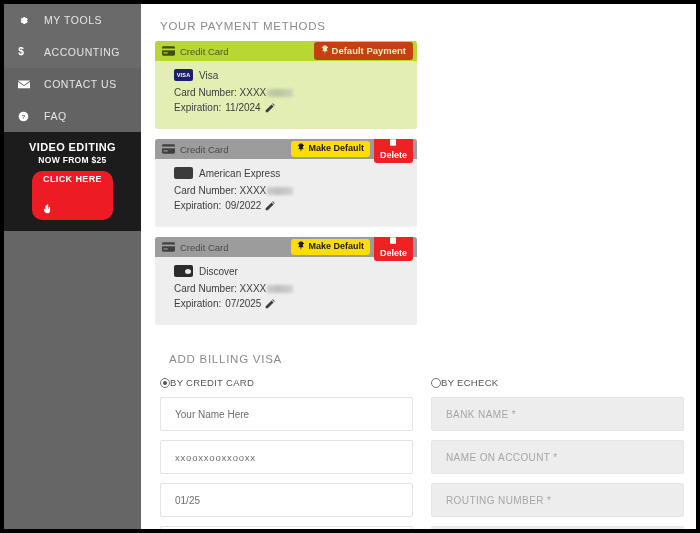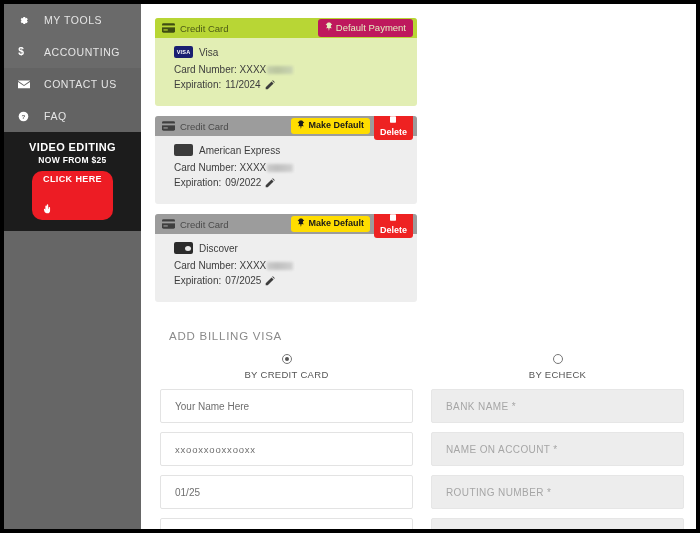--- a/index.html
+++ b/index.html
@@ -165,23 +165,23 @@
     gap: 3px;
     font-size: 9px;
     font-weight: bold;
     border-radius: 3px;
     padding: 2px 6px 3px;
     cursor: pointer;
     white-space: nowrap;
     line-height: 1;
   }
   .btn-default-payment {
-    background: #be185d;
+    background: #c2410c;
     color: #e4efc0;
-    font-weight: normal;
+    font-weight: bold;
     font-size: 9.5px;
     padding: 3px 7px 4px;
   }
   .btn-make-default { background: #ffdd00; color: #1a1a1a; }
   .btn-delete { background: #ee2222; color: #ffffff; margin-left: 4px; flex-direction: column; }
 
   
   .billing {
     margin-top: 28px;
     padding-left: 5px;
@@ -191,27 +191,25 @@
     font-size: 11.5px;
     letter-spacing: .75px;
     margin-bottom: 12px;
     padding-left: 9px;
   }
   .form-cols { display: flex; gap: 18px; }
   .col { flex: 1; min-width: 0; }
   .radio-row {
     display: flex;
     align-items: center;
-    gap: 5px;
     margin-bottom: 9px;
     font-size: 9.5px;
     color: #555555;
     letter-spacing: .3px;
     cursor: pointer;
-    flex-direction: column;
   }
   .radio {
     width: 10px; height: 10px;
     border: 1px solid #777;
     border-radius: 50%;
     background: #fff;
     position: relative;
     flex: 0 0 10px;
   }
   .radio.checked::after {
@@ -329,20 +327,21 @@
             </svg>
         </span>
       </div>
     </div>
 
     <div class="sidebar-filler"></div>
   </aside>
 
   <main class="main">
 
+    <div class="section-title">YOUR PAYMENT METHODS</div>
 
     <div class="cards">
 
       <div class="card is-default">
         <div class="card-head">
           <span>
             <svg width="13" height="10" viewBox="0 0 18 13" fill="#3f4d13">
                 <rect x="0" y="0" width="18" height="13" rx="2"></rect>
                 <rect x="0" y="3" width="18" height="2.6" fill="#b8d635"></rect>
                 <rect x="2" y="8.4" width="6" height="1.6" fill="#b8d635"></rect>

